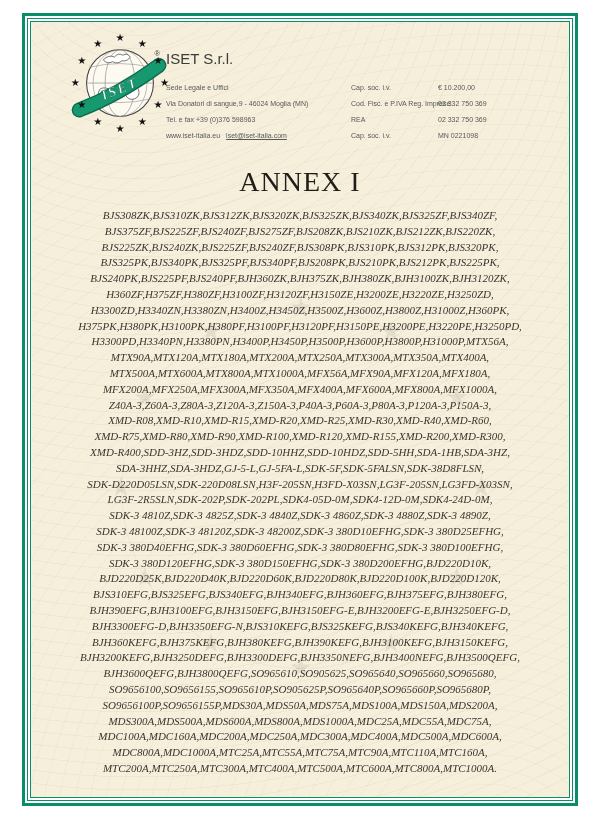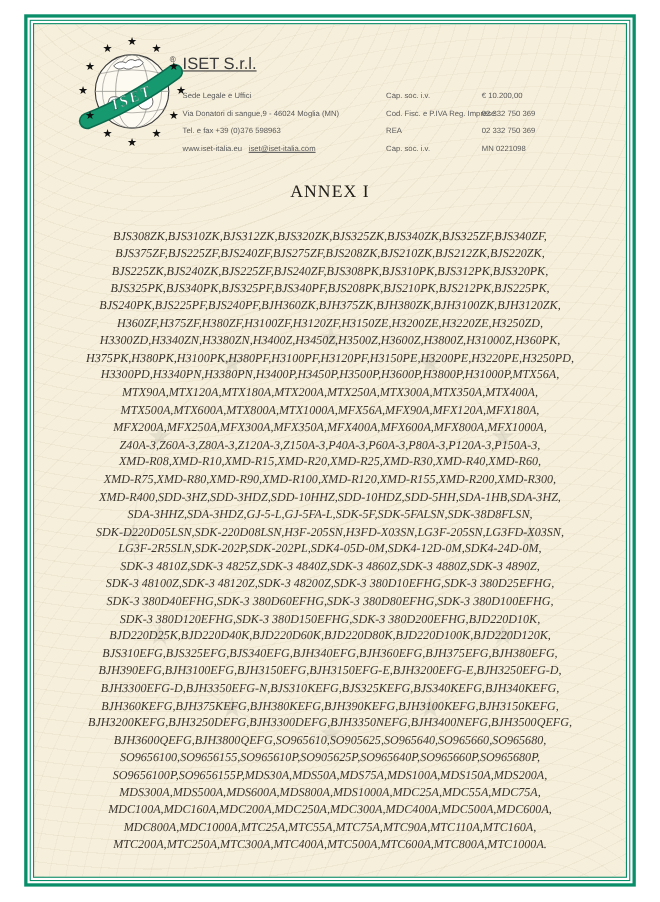--- a/index.html
+++ b/index.html
@@ -34,33 +34,33 @@
   .watermark{position:absolute;left:0;top:0;width:100%;height:100%;pointer-events:none;}
   .wm-star{position:absolute;font-size:26px;color:rgba(105,105,105,0.13);transform:translate(-50%,-50%);}
   .wm-circle{position:absolute;left:90px;top:285px;width:360px;height:360px;border-radius:50%;
     border:1px solid rgba(120,120,120,0.08);}
 
   
   .logo-block{position:absolute;left:14px;top:10px;width:150px;text-align:center;}
   .logo-svg{display:block;margin:0 auto;}
   .org-name{margin-top:2px;font-size:7.5px;font-weight:bold;color:#1d1d1d;line-height:1.3;letter-spacing:.2px;}
 
-  .company-title{position:absolute;left:135px;top:28px;font-size:15px;color:#3b3b3b;text-decoration:underline;}
+  .company-title{position:absolute;left:135px;top:28px;font-size:15px;color:#3b3b3b;}
   .contact-col{position:absolute;left:135px;top:58px;font-size:7px;color:var(--gray);}
   .contact-col .row{height:16px;line-height:16px;white-space:nowrap;}
   .email-link{text-decoration:underline;margin-left:6px;color:var(--gray);}
   .meta-col{position:absolute;left:320px;top:58px;font-size:7px;color:var(--gray);}
   .meta-row{display:flex;height:16px;line-height:16px;}
   .meta-label{width:87px;white-space:nowrap;}
   .meta-value{white-space:nowrap;}
 
   
   .annex-title{
     position:absolute;left:0;right:0;top:144px;text-align:center;
-    font-family:"Liberation Serif", serif;font-size:16px;color:#211e1a;letter-spacing:1px;
+    font-family:"Liberation Serif", serif;font-size:28px;color:#211e1a;letter-spacing:1px;
   }
   .annex-body{
     position:absolute;left:24px;right:24px;top:186px;
     font-family:"Liberation Serif", serif;font-size:11px;color:var(--ink);
     line-height:15.8px;text-align:center;white-space:pre-line;font-style:italic;
   }
 </style>
 </head>
 <body>
 

